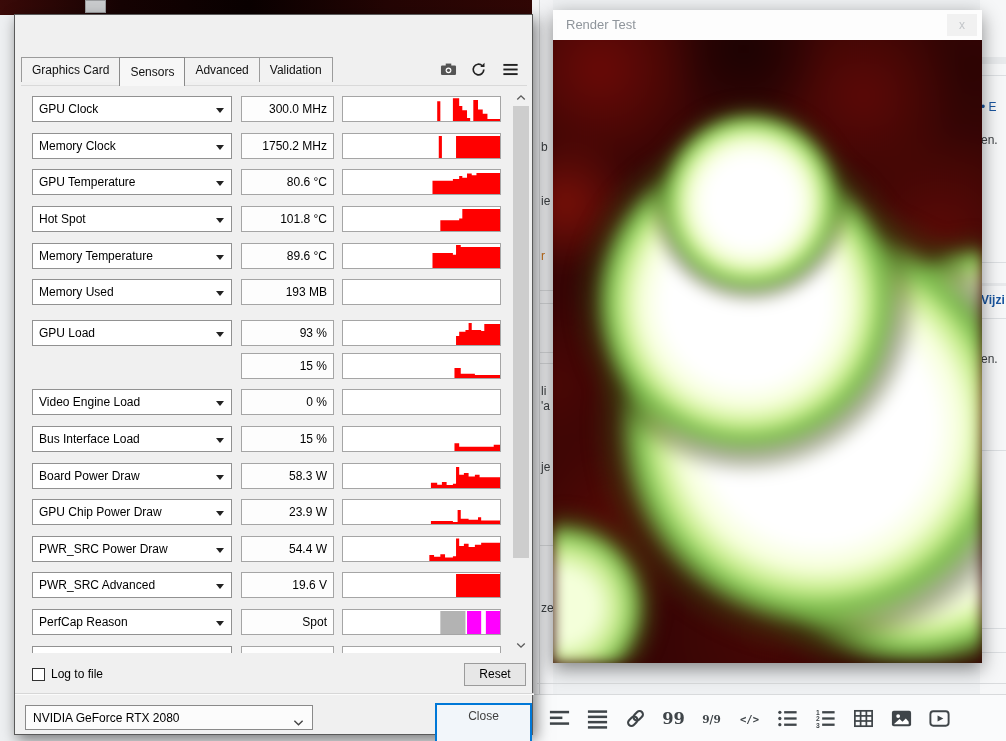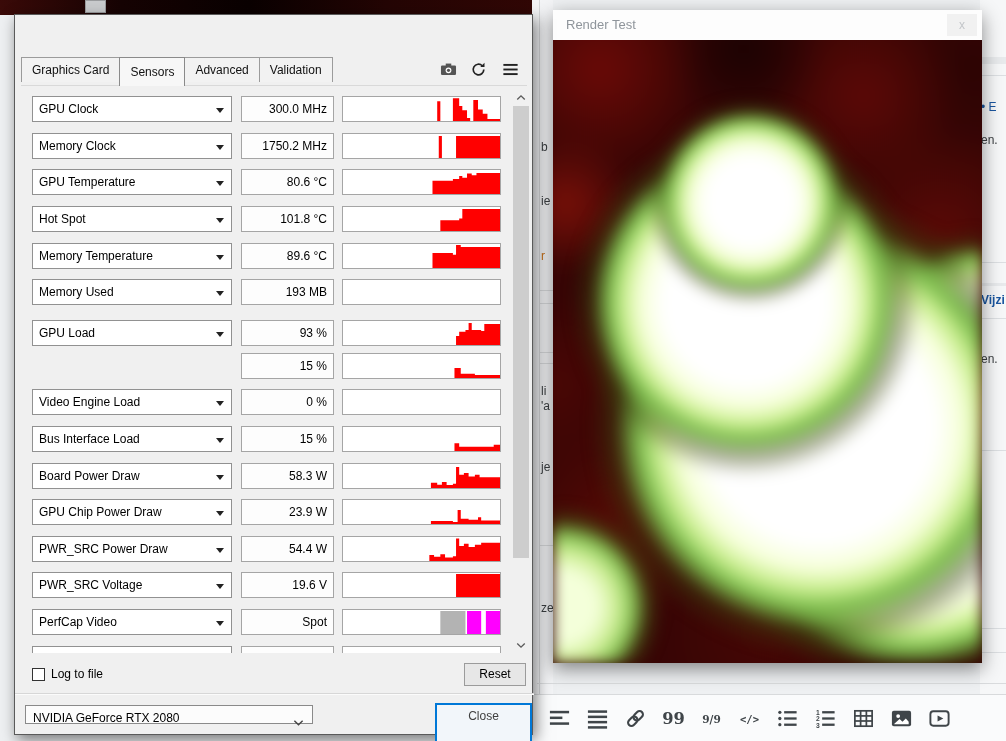--- a/index.html
+++ b/index.html
@@ -111,21 +111,21 @@
   .sb-thumb { position:absolute; left:1px; top:17px; width:16px; height:452px; background:#cdcdcd; cursor:pointer; }
 
   .gz-log { position:absolute; left:17px; top:652px; display:flex; align-items:center; cursor:pointer; }
   .gz-checkbox { width:13px; height:13px; background:#fff; border:1px solid #333; margin-right:6px; }
   .gz-log-label { font-size:12px; color:#000; }
   .gz-reset { position:absolute; left:449px; top:648px; width:62px; height:23px; background:#e7e7e7;
     border:1px solid #9b9b9b; font-size:12px; color:#000; text-align:center; line-height:21px; cursor:pointer; }
   .gz-groove { position:absolute; left:0px; top:678px; width:519px; height:2px;
     border-top:1px solid #d7d7d7; border-bottom:1px solid #fbfbfb; }
 
-  .gz-device { position:absolute; left:10px; top:690px; width:288px; height:19px; background:#fcfcfc;
+  .gz-device { position:absolute; left:10px; top:690px; width:288px; height:25px; background:#fcfcfc;
     border:1px solid #8a8a8a; cursor:pointer; }
   .gz-device-label { position:absolute; left:7px; top:5px; font-size:12px; color:#000; }
   .gz-device-arrow { position:absolute; right:8px; top:7px; color:#444; }
   .gz-close { position:absolute; left:420px; top:688px; width:97px; height:43px; background:#f2f6fa;
     border:2px solid #0078d7; font-size:12px; color:#404040; text-align:center; line-height:23px; cursor:pointer; }
 </style>
 </head>
 <body>
 
 <div class="top-strip">
@@ -444,33 +444,33 @@
         </div>
         <div class="value-box">54.4 W</div>
         <div class="graph-box">
           <svg viewBox="0 0 100 100" preserveAspectRatio="none">
             <polygon points="0,100 55,100 55,75 58,75 58,82 62,82 62,72 65,72 65,85 70,85 70,80 72,80 72,6 74,6 74,38 77,38 77,28 80,28 80,42 84,42 84,32 88,32 88,24 100,24 100,100 0,100" fill="#ff0000"></polygon>
           </svg>
         </div>
       </div>
       <div class="sensor-row" style="top: 483.45px;">
         <div class="combo">
-          <span class="combo-label">PWR_SRC Voltage</span>
+          <span class="combo-label">PWR_SRC Advanced</span>
           <span class="combo-arrow"></span>
         </div>
         <div class="value-box">19.6 V</div>
         <div class="graph-box">
           <svg viewBox="0 0 100 100" preserveAspectRatio="none">
             <polygon points="0,100 72,100 72,4 100,4 100,100 0,100" fill="#ff0000"></polygon>
           </svg>
         </div>
       </div>
       <div class="sensor-row" style="top: 520.1px;">
         <div class="combo">
-          <span class="combo-label">PerfCap Video</span>
+          <span class="combo-label">PerfCap Reason</span>
           <span class="combo-arrow"></span>
         </div>
         <div class="value-box">Spot</div>
         <div class="graph-box">
           <svg viewBox="0 0 100 100" preserveAspectRatio="none">
             <polygon points="0,100 62,100 62,4 78,4 78,100 100,100 100,100 0,100" fill="#b3b3b3"></polygon>
             <polygon points="0,100 79,100 79,4 88,4 88,100 91,100 91,4 100,4 100,100 0,100" fill="#ff00ff"></polygon>
           </svg>
         </div>
       </div>

